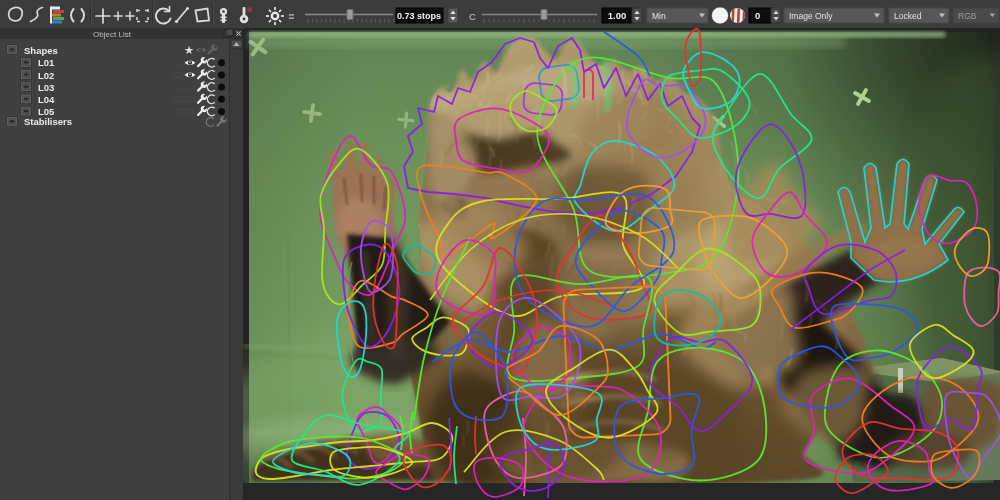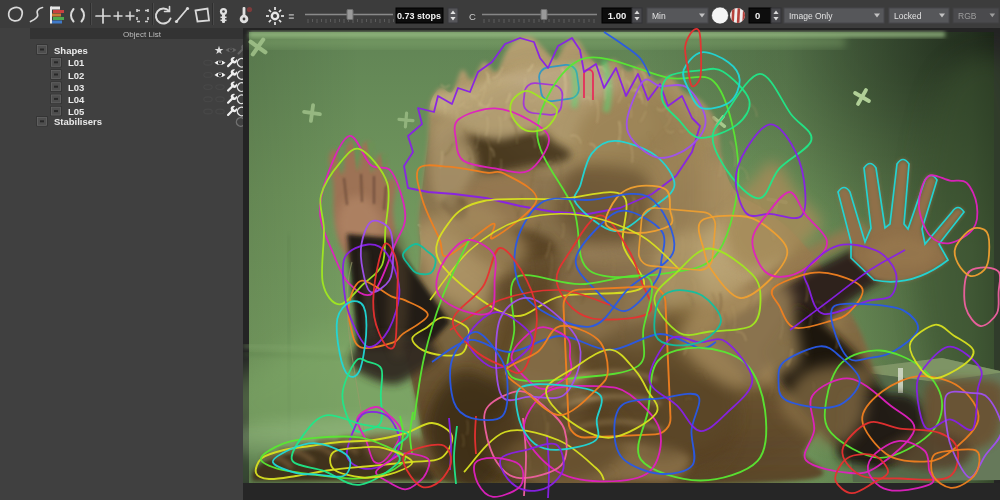--- a/index.html
+++ b/index.html
@@ -1,18 +1,18 @@
 <!DOCTYPE html>
 <html><head><meta charset="utf-8">
 <style>
 html,body{margin:0;padding:0;width:1000px;height:500px;overflow:hidden;background:#3d3d3d;
 font-family:"Liberation Sans",sans-serif;}
 #app{position:relative;width:1000px;height:500px;}
 #toolbar{position:absolute;left:0;top:0;width:1000px;height:28px;background:#3c3c3c;border-bottom:1px solid #2e2e2e;}
-#panel{position:absolute;left:0;top:28px;width:243px;height:472px;background:#404040;padding-left:30px;}
+#panel{position:absolute;left:0;top:28px;width:243px;height:472px;background:#404040;}
 #viewport{position:absolute;left:243px;top:28px;width:757px;height:472px;background:#242424;}
 </style></head>
 <body>
 <div id="app">
   <div id="toolbar">
   <svg width="1000" height="28" viewBox="0 0 1000 28">
     <g stroke="#d9d9d9" stroke-width="1.7" fill="none" stroke-linecap="round" stroke-linejoin="round">
       <path d="M14.5 7.6 C19.5 6.4 22.8 9.8 22.2 13.8 C21.6 18.2 18.8 21.2 14.4 20.8 C10.4 20.4 8.2 17.6 8.7 13.4 C9.1 10 11.2 8.4 14.5 7.6 Z"></path>
       <path d="M42.5 7.5 C37 8.5 36.5 12 37.5 14 C38.5 16 36.5 19 30.5 21.5"></path>
       <path d="M73.5 9 C71.8 11 71 13.5 71 15.5 C71 17.5 71.8 19.5 73.5 21.5" stroke-width="2"></path>

